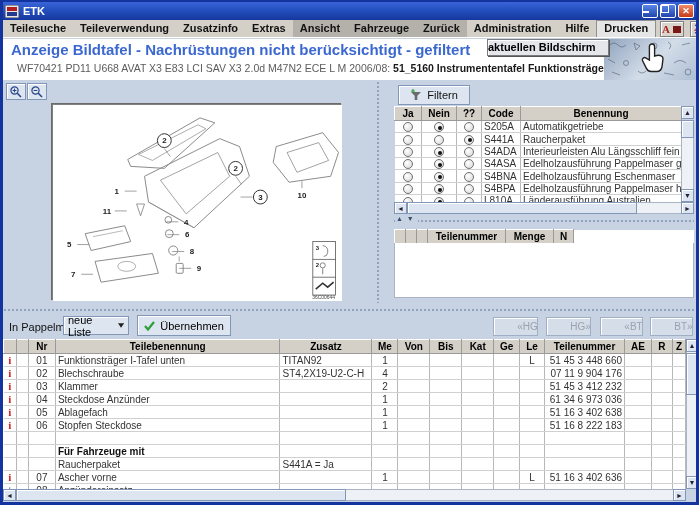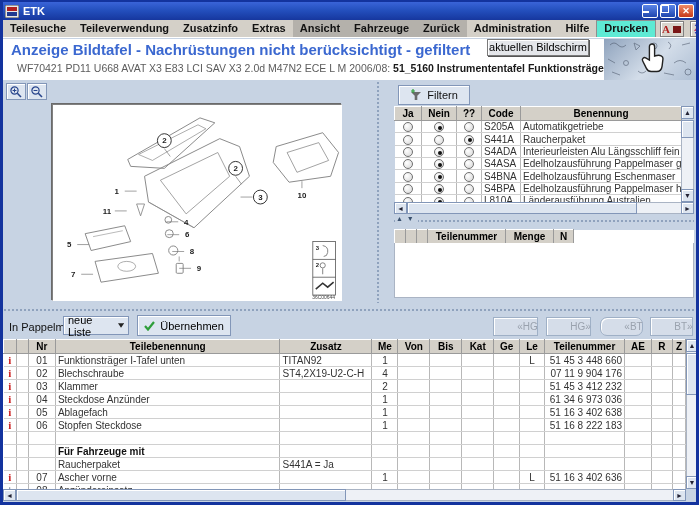--- a/index.html
+++ b/index.html
@@ -17,34 +17,34 @@
   .wb{width:16px;height:14px;border:1px solid #fff;border-radius:2px;color:#fff;
       font-size:9px;line-height:12px;text-align:center;font-weight:bold;}
   .wb.min,.wb.max{background:linear-gradient(180deg,#5b85e8,#1f46ae);}
   .wb.close{background:linear-gradient(180deg,#ef8a66,#c63a1a);}
 
   
   .menubar{position:absolute;left:0;top:18px;width:693px;height:18px;background:#d4d0c8;
     border-bottom:1px solid #fff;display:flex;align-items:stretch;font-size:11px;}
   .menu-item{padding:0 7px;line-height:17px;font-weight:bold;color:#111;white-space:nowrap;}
   .menu-item.active-group{background:#b4b1ab;}
-  .menu-item.open{background:#5eead4;border:1px solid #8f8f8f;border-bottom:none;line-height:15px;}
+  .menu-item.open{background:#e5e5e5;border:1px solid #8f8f8f;border-bottom:none;line-height:15px;}
   .tool-btn{width:36px;height:16px;margin:1px 2px 0 4px;background:#d9d5cd;
     border:1px solid #808080;box-shadow:inset 1px 1px 0 #fff;display:flex;align-items:center;justify-content:center;}
 
   
   .headerstrip{position:absolute;left:0;top:37px;width:693px;height:41px;background:#fff;}
   .page-title{position:absolute;left:8px;top:2px;font-size:15px;font-weight:bold;color:#3b68d0;}
   .subtitle{position:absolute;left:14px;top:23px;font-size:10.5px;color:#5c5c5c;white-space:nowrap;}
   .subtitle b{color:#1a1a1a;}
   .collage{position:absolute;left:601px;top:37px;width:92px;height:41px;overflow:hidden;
     background:linear-gradient(135deg,#8fa3bd,#d3dde9 55%,#aebfd4);}
-  .print-dropdown{position:absolute;left:484px;top:37px;width:102px;height:17px;background:#e4e6ea;
+  .print-dropdown{position:absolute;left:484px;top:37px;width:122px;height:17px;background:#e4e6ea;
     border:1px solid #7a7a7a;box-shadow:inset 1px 1px 0 #fff,1px 1px 0 #555;
-    font-weight:normal;color:#000;line-height:15px;text-align:center;z-index:40;}
+    font-weight:bold;color:#000;line-height:15px;text-align:left;z-index:40;}
   .hand-cursor{position:absolute;left:638px;top:40px;z-index:60;}
 
   
   .content{position:absolute;left:0;top:78px;width:693px;height:422px;background:#c7d3e3;}
   .sqbtn{position:absolute;width:20px;height:17px;background:#dde5f0;border:1px solid #8296b8;
     box-shadow:inset 1px 1px 0 #fff;display:flex;align-items:center;justify-content:center;}
   .diagram{position:absolute;left:49px;top:24px;width:290px;height:197px;background:#fff;
     border:1px solid #808080;border-right-color:#fff;border-bottom-color:#fff;
     box-shadow:-1px -1px 0 #6a6a6a;}
   .vsplit{position:absolute;left:371px;top:1px;width:8px;height:222px;
@@ -425,21 +425,21 @@
       </div>
       <div class="apply">
         <svg width="11" height="10" viewBox="0 0 11 10">
               <path d="M1,5 4,8.5 10,1" fill="none" stroke="#2e9e3a" stroke-width="2.2"></path>
             </svg>
         <span>Übernehmen</span>
       </div>
       <div id="navbtns">
             <div class="navbtn" style="left: 490px; width: 45px;">«HG</div>
             <div class="navbtn" style="left: 543px; width: 45px;">HG»</div>
-            <div class="navbtn" style="left: 597px; width: 43px; border-radius: 7px;">«BT</div>
+            <div class="navbtn" style="left: 597px; width: 43px;">«BT</div>
             <div class="navbtn" style="left: 647px; width: 43px;">BT»</div>
           </div>
     </div>
 
     <div class="parts-wrap">
       <table class="grid parts-table" id="parts-table">
         <colgroup>
           <col style="width:13px">
               <col style="width:12px">
               <col style="width:27px">

